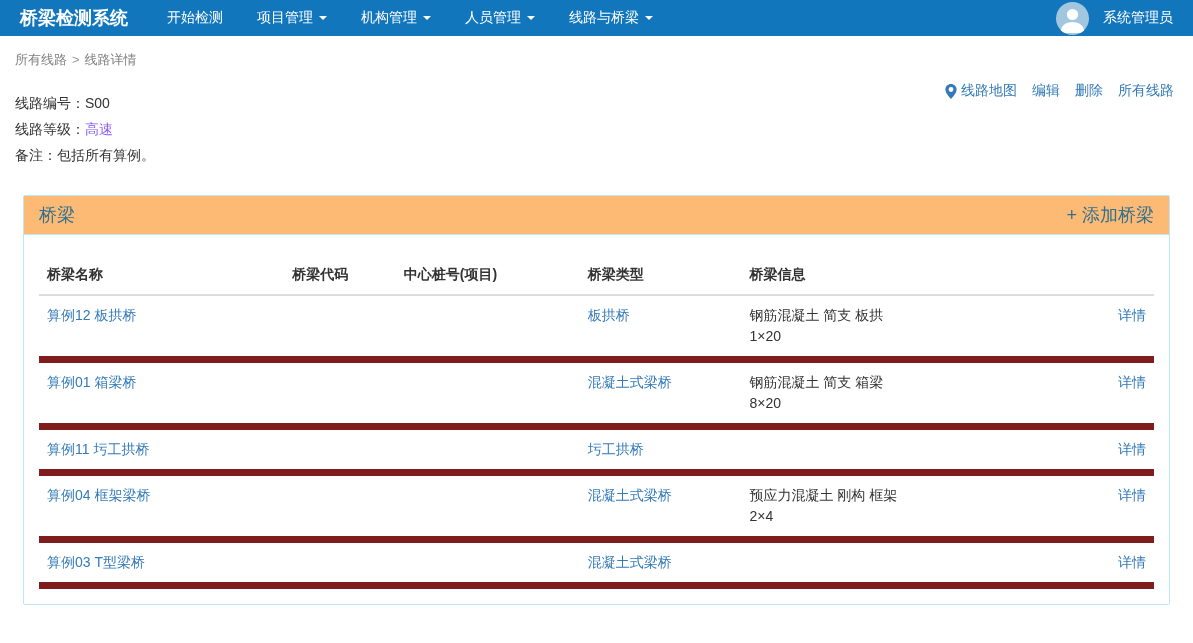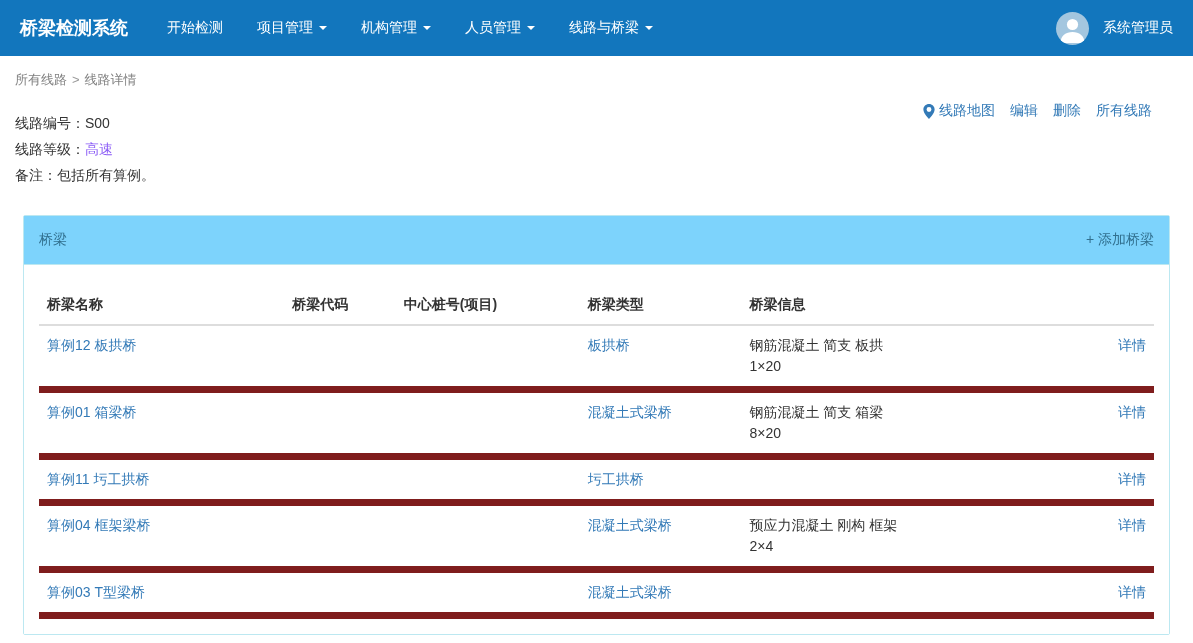--- a/index.html
+++ b/index.html
@@ -4,21 +4,21 @@
 <style>
   * { box-sizing: border-box; margin: 0; padding: 0; }
   html, body {
     width: 1193px; height: 643px; overflow: hidden;
     background: #fff;
     font-family: "Liberation Sans", "DejaVu Sans", sans-serif;
     color: #333;
   }
   
   .navbar {
-    height: 56px; background: #1276bd; color: #fff;
+    height: 36px; background: #1276bd; color: #fff;
     display: flex; align-items: center; padding: 0 20px;
   }
   .brand { font-size: 18px; font-weight: bold; margin-right: 22px; cursor: pointer; }
   .nav-items { display: flex; align-items: center; height: 100%; }
   .nav-item {
     color: #fff; text-decoration: none; font-size: 14px;
     padding: 0 17px; height100%; display: flex; align-items: center; height: 100%;
     cursor: pointer;
   }
   .caret {
@@ -32,35 +32,35 @@
     overflow: hidden; display: inline-block; position: relative;
   }
   .avatar svg { position: absolute; top: 0; left: 0; }
   .nav-user-name { font-size: 14px; }
 
   
   .content { position: relative; padding: 0 15px; }
   .breadcrumb { margin-top: 15px; font-size: 13px; color: #808080; }
   .breadcrumb .sep { margin: 0 5px; color: #999; }
   .page-actions {
-    position: absolute; top: 31px; right: 41px;
+    position: absolute; top: 31px; right: 19px;
     display: flex; align-items: center; gap: 15px; font-size: 14px;
   }
   .page-actions a { color: #337ab7; text-decoration: none; cursor: pointer; display: inline-flex; align-items: center; gap: 4px; }
   .page-title { margin-top: 13px; font-size: 28px; font-weight: 500; color: #333; }
 
   .details { margin-top: 21px; font-size: 14px; }
   .detail-line { line-height: 26px; }
   .detail-line.muted, .detail-line.muted .detail-value { color: #9c9c9c; }
   .detail-value.link { color: #8b5cf6; cursor: pointer; }
 
   
   .panel { margin: 27px 23px 0; border: 1px solid #bce8f1; border-radius: 2px; }
   .panel-heading {
-    background: #7dd3fc; padding: 15px 15px; font-size: 14px; color: #31708f;
+    background: #fdba74; padding: 7px 15px; font-size: 18px; color: #31708f;
     display: flex; align-items: center; justify-content: space-between;
     border-bottom: 1px solid #bce8f1;
   }
   .panel-add { color: #31708f; text-decoration: none; cursor: pointer; }
   .panel-body { background: #fff; padding: 15px; }
 
   table { width: 100%; border-collapse: collapse; font-size: 14px; }
   th {
     text-align: left; font-weight: bold; color: #333;
     padding: 16px 8px 10px; border-bottom: 2px solid #ddd;

